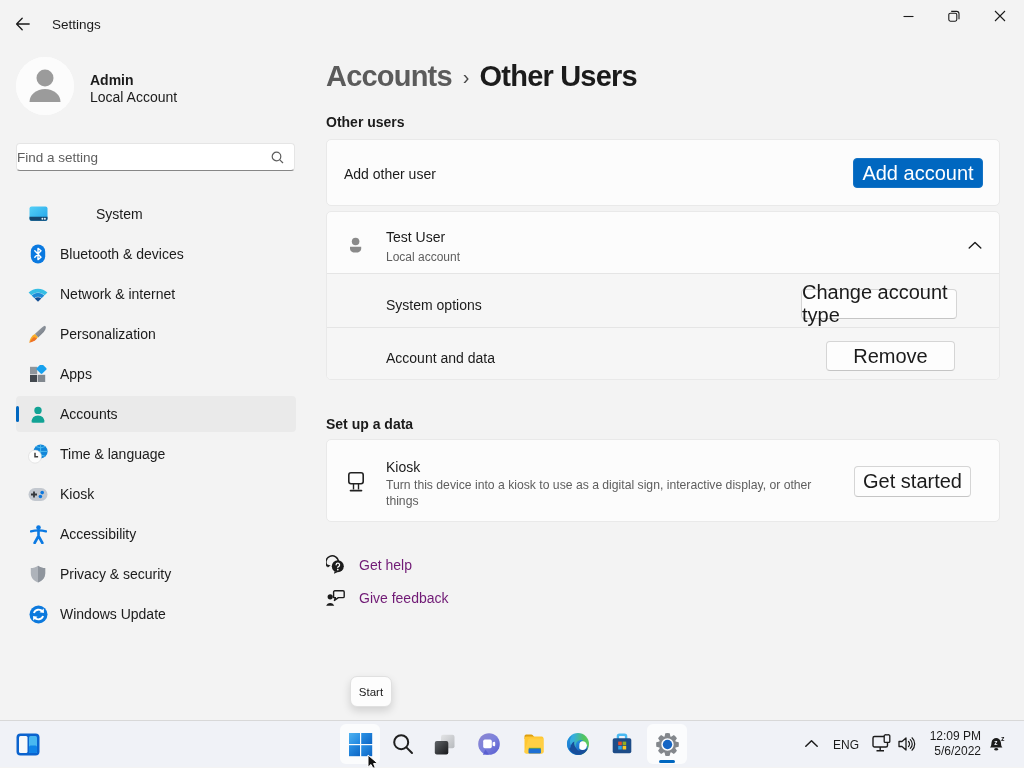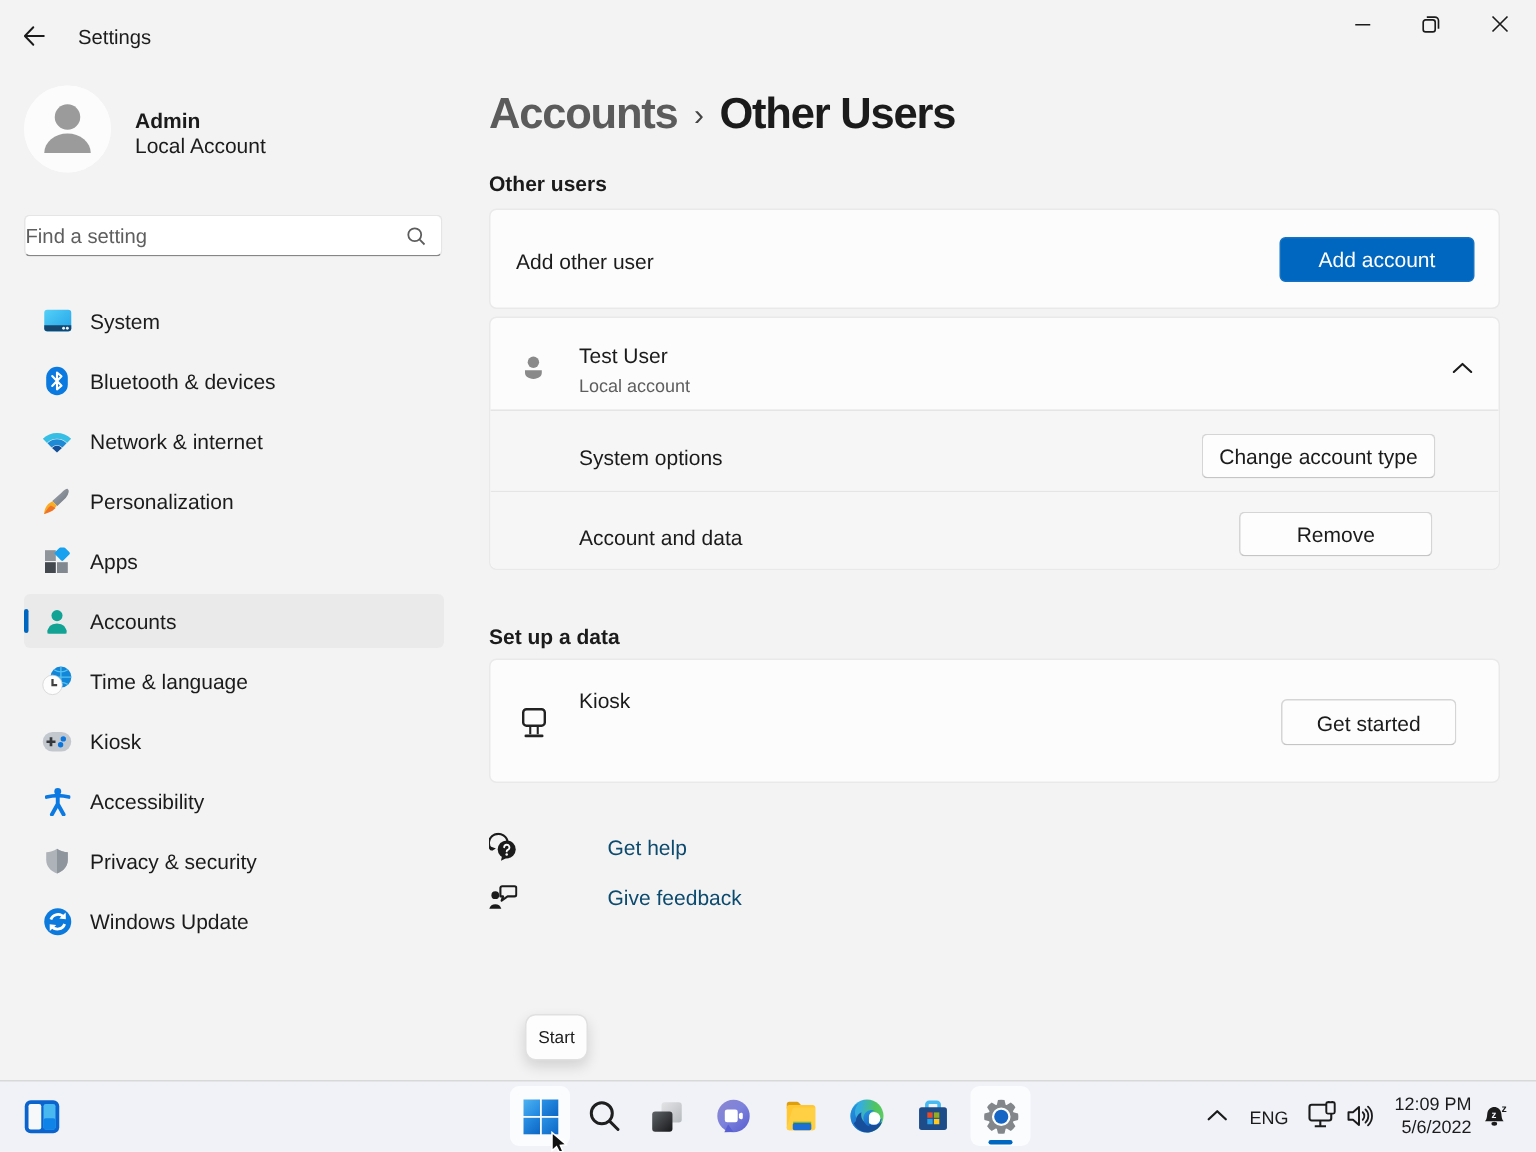--- a/index.html
+++ b/index.html
@@ -24,25 +24,25 @@
 .navpill { left:16px; width:3px; height:16px; border-radius:2px; background:#0067c0; }
 
 
 .crumb { left:326px; top:60px; font-size:29px; font-weight:bold; letter-spacing:-0.8px; }
 .crumb .dim { color:#5b5b5b; }
 .crumb .sep { font-size:20px; color:#454545; font-weight:normal; vertical-align:2px; padding:0 11px; }
 .h2 { font-size:14px; font-weight:bold; color:#1b1b1b; }
 .card { left:326px; width:674px; background:#fcfcfc; border:1px solid #e9e9e9; border-radius:5px; }
 .rowtxt { font-size:14px; color:#1b1b1b; }
 .subtxt { font-size:12px; color:#5e5e5e; }
-.btn { position:absolute; border-radius:4px; font-size:14px; display:flex; align-items:center; justify-content:center; }
+.btn { position:absolute; border-radius:4px; font-size:20px; display:flex; align-items:center; justify-content:center; }
 .btnblue { background:#0067c0; color:#fff; border:1px solid #1473c5; }
 .btnwhite { background:#fdfdfd; color:#1b1b1b; border:1px solid #d5d5d5; border-bottom-color:#c5c5c5; }
 .subrow { background:#f6f6f6; }
-.link { font-size:14px; color:#0c4a6e;margin-left:46px; }
+.link { font-size:14px; color:#701a75; }
 
 
 .taskbar { left:0; top:720px; width:1024px; height:47px; background:#f0f2f7; border-top:1px solid #d8d8d8; }
 .tbico { position:absolute; top:724px; width:40px; height:40px; border-radius:4px; display:flex; align-items:center; justify-content:center; }
 .tooltip { left:350px; top:676px; width:42px; height:31px; background:#fdfdfd; border:1px solid #e0e0e0; border-radius:7px; box-shadow:0 4px 9px rgba(0,0,0,0.14); display:flex; align-items:center; justify-content:center; font-size:11.5px; }
 .tray { font-size:12px; color:#1b1b1b; }
 </style>
 </head>
 <body>
 
@@ -79,21 +79,21 @@
 <div class="abs adminsub">Local Account</div>
 <div class="abs search">
     <span>Find a setting</span>
     <svg style="position:absolute; right:10px; top:7px;" width="13" height="13" viewBox="0 0 13 13">
       <circle cx="5.5" cy="5.5" r="4.3" stroke="#5d5d5d" stroke-width="1.2" fill="none"></circle>
       <path d="M8.8 8.8 L12 12" stroke="#5d5d5d" stroke-width="1.2"></path>
     </svg>
   </div>
 
 <div id="nav">
-    <div class="navitem " style="top:196px;">
+    <div class="navitem " style="top:196px;gap:36px;">
       <span class="ico">
         <svg width="19" height="16" viewBox="0 0 19 16">
           <defs>
             <linearGradient id="sysg" x1="0" y1="0" x2="1" y2="1">
               <stop offset="0" stop-color="#55d0f7"></stop>
               <stop offset="1" stop-color="#21a3e9"></stop>
             </linearGradient>
           </defs>
           <rect x="0.5" y="0.5" width="18" height="14.5" rx="2" fill="url(#sysg)"></rect>
           <path d="M0.5 10.8 H18.5 V12.8 A2 2 0 0 1 16.5 14.8 H2.5 A2 2 0 0 1 0.5 12.8 Z" fill="#16466e"></path>
@@ -242,20 +242,21 @@
 <div class="btn btnwhite" style="left:826px; top:341px; width:129px; height:30px;">Remove</div>
 
 <div class="abs h2" style="left:326px; top:416px;">Set up a data</div>
 <div class="abs card" style="top:439px; height:83px;">
   <svg style="position:absolute; left:21px; top:32px;" width="16" height="21" viewBox="0 0 16 21">
       <rect x="0.8" y="0.8" width="14.4" height="11" rx="2.2" stroke="#222" stroke-width="1.6" fill="none"></rect>
       <path d="M5.5 11.8 V17.5 M10.5 11.8 V17.5" stroke="#222" stroke-width="1.4"></path>
       <path d="M2.6 18.6 H13.4" stroke="#222" stroke-width="1.9" stroke-linecap="round"></path>
     </svg>
   <div class="rowtxt" style="position:absolute; left:59px; top:19px;">Kiosk</div>
+  <div class="subtxt" style="position:absolute; left:59px; top:37px; line-height:16px; font-size:12.2px;">Turn this device into a kiosk to use as a digital sign, interactive display, or other<br>things</div>
 </div>
 <div class="btn btnwhite" style="left:854px; top:466px; width:117px; height:31px;">Get started</div>
 
 <svg class="abs" style="left:326px; top:555px;" width="19" height="19" viewBox="0 0 19 19">
   <path d="M1.6 11.5 A6.3 6.3 0 1 1 12.5 7" stroke="#1b1b1b" stroke-width="1.5" fill="none"></path>
   <path d="M0.6 9.2 L1.8 12.4 L4.6 10.6" fill="#1b1b1b"></path>
   <circle cx="11.8" cy="11.3" r="6" fill="#1b1b1b"></circle>
   <path d="M8.6 16 L8 18.8 L11.4 17.2 Z" fill="#1b1b1b"></path>
   <path d="M10.1 9.8 A1.75 1.75 0 1 1 12.4 11.6 Q11.8 11.9 11.8 12.6" stroke="#fbfbfb" stroke-width="1.25" fill="none" stroke-linecap="round"></path>
   <circle cx="11.8" cy="14.6" r="0.85" fill="#fbfbfb"></circle>

